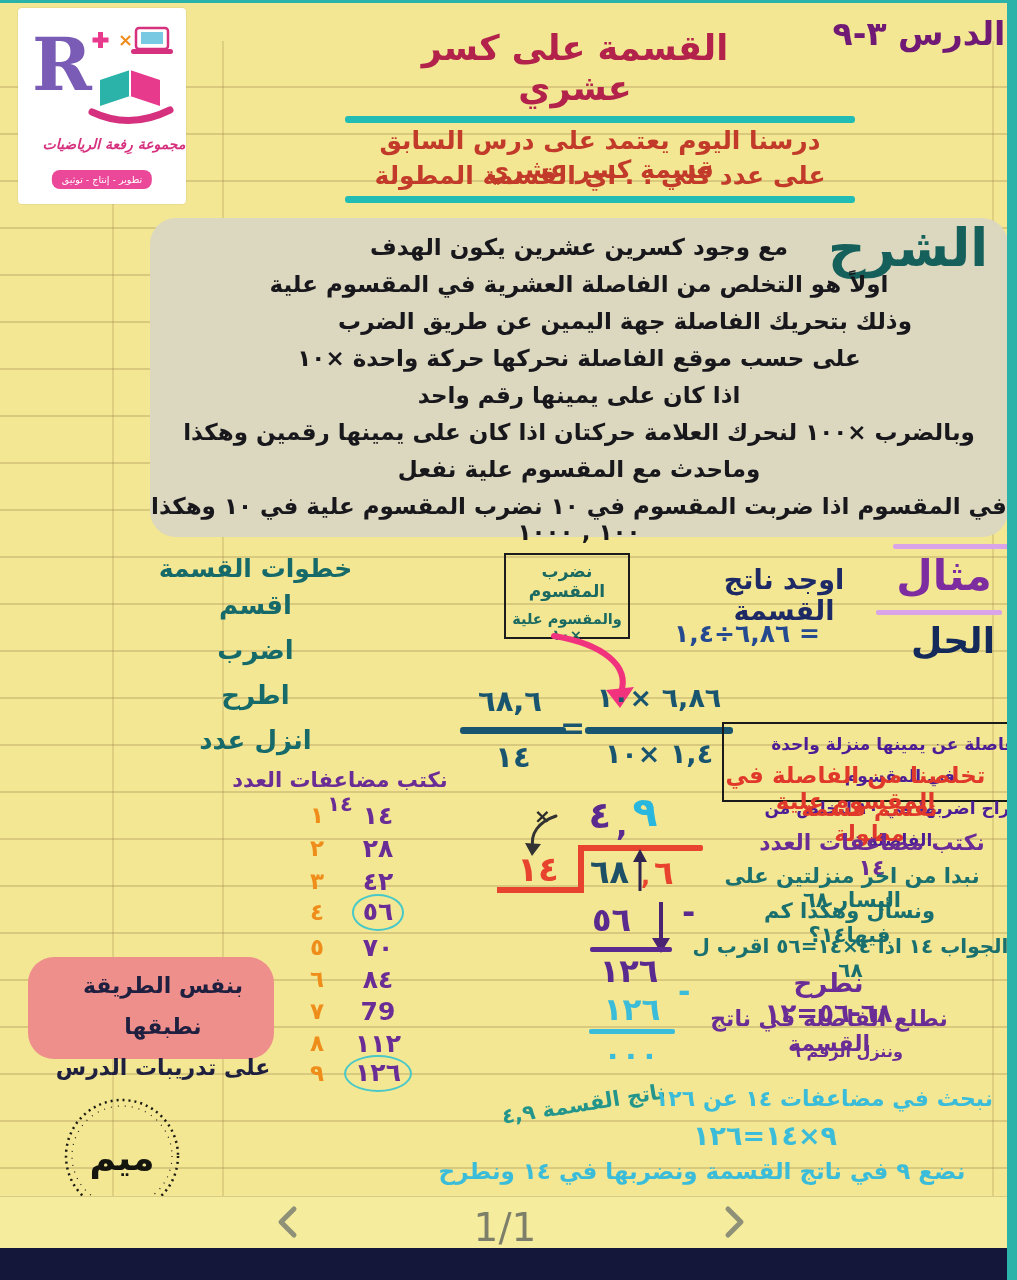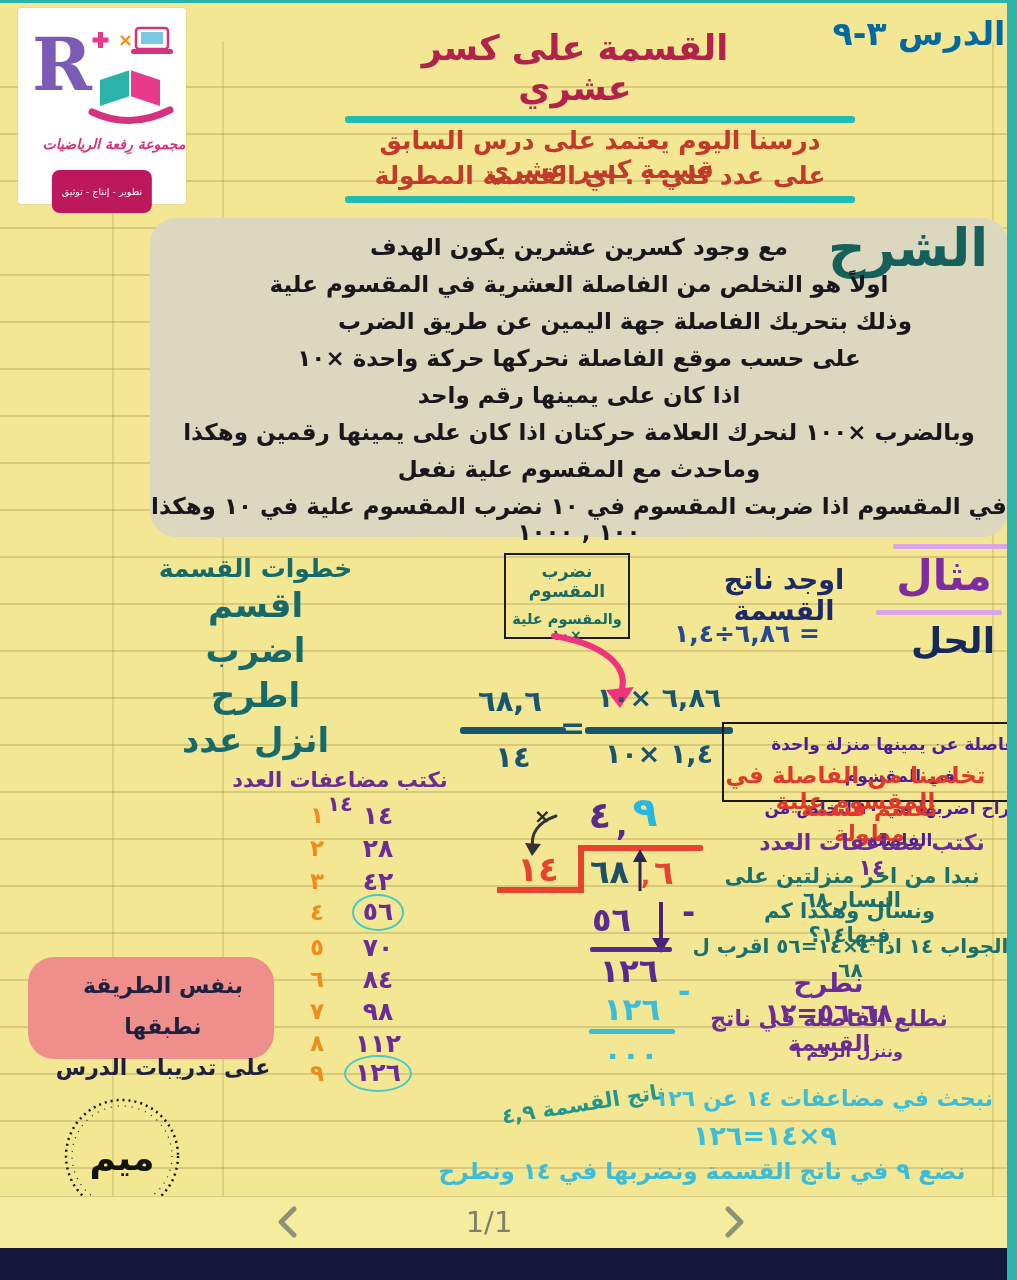--- a/index.html
+++ b/index.html
@@ -19,41 +19,41 @@
     background:repeating-linear-gradient(to bottom,transparent 0 45px,rgba(164,140,82,.33) 45px 47px);
   }
   .crease{top:41px;height:1158px;width:2px;background:rgba(150,125,70,.22);}
   
   .top-line{left:0;top:0;width:1017px;height:3px;background:#2bb3a9;}
   .right-strip{left:1007px;top:0;width:10px;height:1280px;background:#2bb3a9;}
   
   .brand-card{left:18px;top:8px;width:168px;height:196px;background:#ffffff;border-radius:4px;box-shadow:0 0 0 1px rgba(0,0,0,.04);}
   .brand-r{left:14px;top:14px;font-family:"DejaVu Serif",serif;font-size:72px;font-weight:bold;color:#7a5bb5;}
   .brand-name{left:0;top:128px;width:168px;font-size:14px;font-weight:bold;font-style:italic;color:#d6317e;text-align:center;margin-left:12px;}
-  .brand-pill{left:50%;top:162px;transform:translateX(-50%);background:#be185d;color:#fff;font-size:9.5px;padding:16px 10px;border-radius:8px;white-space:nowrap;}
-  
-  .lesson-label{left:830px;top:14px;width:178px;font-size:33px;color:#0369a1;}
+  .brand-pill{left:50%;top:162px;transform:translateX(-50%);background:#ec4899;color:#fff;font-size:9.5px;padding:4px 10px;border-radius:8px;white-space:nowrap;}
+  
+  .lesson-label{left:830px;top:14px;width:178px;font-size:33px;color:#701a75;}
   .page-title{left:375px;top:28px;width:400px;font-size:35px;color:#b3224a;}
   
   .teal-bar{height:7px;background:#21bdb4;border-radius:3px;}
   .intro-line{left:340px;width:520px;font-size:25px;color:#c23a2a;}
   
   .explain-box{left:150px;top:218px;width:858px;height:319px;background:#dcd7bf;border-radius:26px;}
   .explain-title{right:20px;top:0px;font-size:52px;color:#15605a;}
   .explain-line{left:0;width:858px;font-size:23px;color:#17171c;}
   
   .lav-line{height:5px;background:#d9a4e8;border-radius:2px;}
   .example-label{left:878px;top:551px;width:132px;font-size:42px;color:#7e2da0;}
   .example-prompt{left:688px;top:564px;width:192px;font-size:27px;color:#1d2a66;}
   .solution-label{left:901px;top:620px;width:104px;font-size:36px;color:#132a5a;}
   .solution-eq{left:598px;top:619px;width:298px;font-size:25px;color:#254a8f;}
   
   .steps{left:158px;top:554px;width:195px;color:#176a6a;}
   .steps .t{font-size:25px;}
-  .steps .s{font-size:34px;height:45px;line-height:45px;}
+  .steps .s{font-size:26px;height:45px;line-height:45px;}
   
   .hint-box{left:504px;top:553px;width:122px;height:76px;border:2px solid #1c1c1c;color:#1b6a62;padding-top:6px;}
   .hint-box .l1{font-size:17px;}
   .hint-box .l2{font-size:14.5px;margin-top:10px;}
   
   .frk{color:#1a5570;}
   .frbar{background:#1a5570;height:7px;border-radius:3px;}
   
   .note-box{left:722px;top:722px;width:288px;height:72px;border:2px solid #1a1a1a;color:#4c1d95;padding-top:4px;padding-left:32px;}
   .note-box div{font-size:17px;line-height:32px;}
@@ -63,21 +63,21 @@
   .cyan-ink{color:#3bbcd9;}
   
   .mrow{left:300px;width:135px;height:30px;display:flex;align-items:center;}
   .mrow .idx{width:34px;text-align:center;font-size:23px;color:#ef8d1a;font-weight:bold;}
   .mrow .val{width:88px;text-align:center;font-size:25px;color:#6a2d96;font-weight:bold;}
   .mrow .val.circled span{border:2.5px solid #49c8c8;border-radius:50%;padding:1px 9px 3px 9px;display:inline-block;}
   
   .divred{color:#e8432e;}
   
   .pager-strip{left:0;top:1196px;width:1017px;height:52px;background:#f6ec9e;border-top:1px solid #d8cc84;}
-  .page-ind{left:439px;top:1205px;width:100px;font-size:29px;color:#7d7f6a;}
+  .page-ind{left:455px;top:1205px;width:100px;font-size:39px;color:#7d7f6a;}
   .nav-btn{width:34px;height:36px;cursor:pointer;}
   .bottom-bar{left:0;top:1248px;width:1017px;height:32px;background:#15173a;}
   .method-box{left:28px;top:957px;width:246px;height:94px;background:#ef8f8c;border-radius:26px;color:#1f2040;padding-top:8px;}
   .method-box div{font-size:22px;line-height:41px;margin-left:24px;}
 </style>
 </head>
 <body>
 
 <div id="screen">
 
@@ -196,21 +196,21 @@
   <div class="abs mrow" style="top:932px;">
       <span class="idx">٥</span>
       <span class="val">٧٠</span>
     </div>
   <div class="abs mrow" style="top:964px;">
       <span class="idx">٦</span>
       <span class="val">٨٤</span>
     </div>
   <div class="abs mrow" style="top:996px;">
       <span class="idx">٧</span>
-      <span class="val">٩٨</span>
+      <span class="val">79</span>
     </div>
   <div class="abs mrow" style="top:1028px;">
       <span class="idx">٨</span>
       <span class="val">١١٢</span>
     </div>
   <div class="abs mrow" style="top:1058px;">
       <span class="idx">٩</span>
       <span class="val circled"><span>١٢٦</span></span>
     </div>
 

